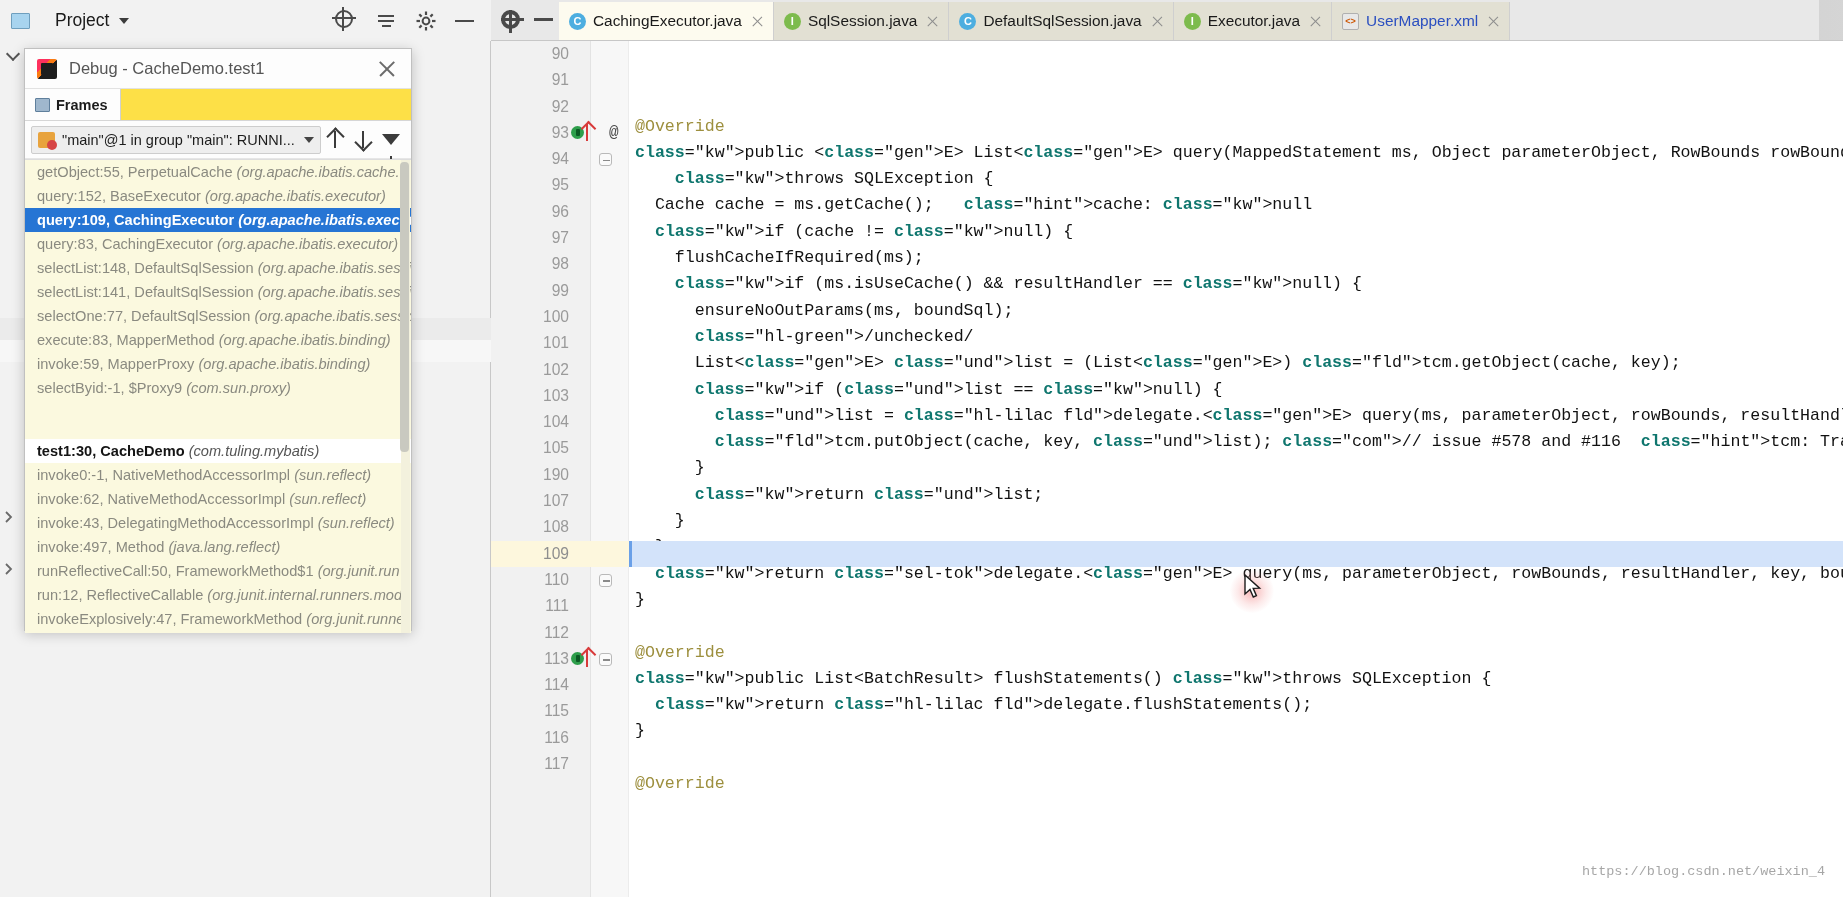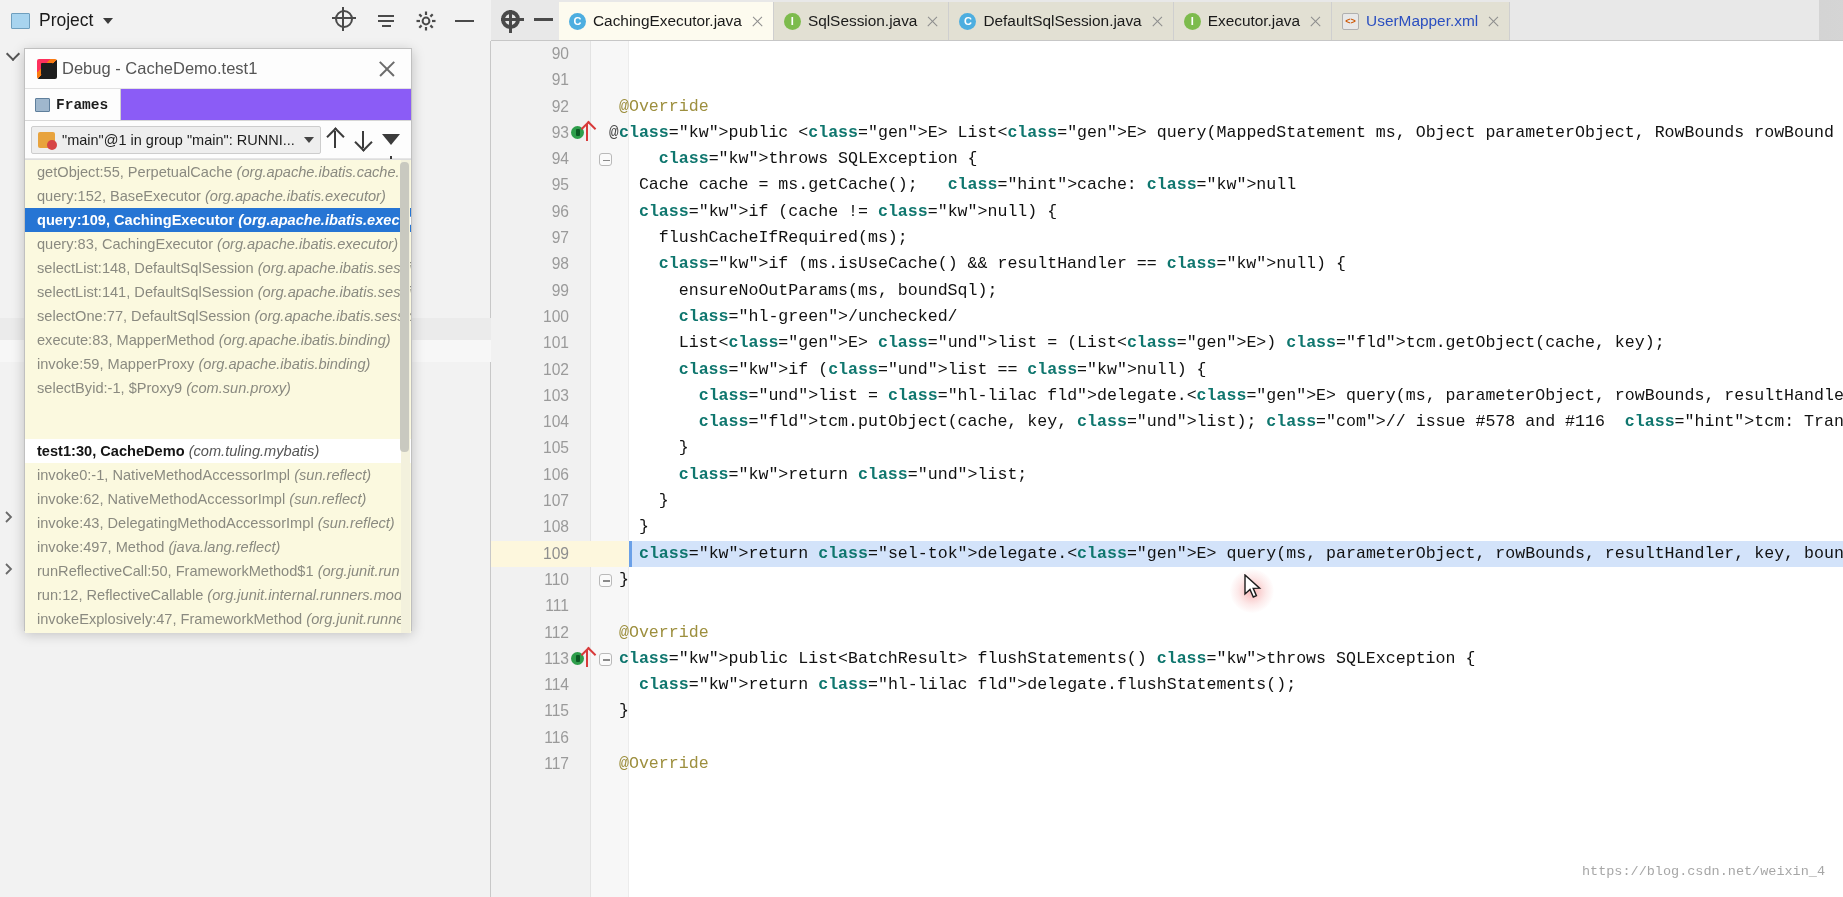--- a/index.html
+++ b/index.html
@@ -20,21 +20,21 @@
   .proj-header {
     position: absolute; left: 0; top: 0; width: 491px; height: 41px;
     background: #f2f2f2;
     display: flex; align-items: center;
   }
   .proj-icon {
     width: 19px; height: 16px; margin-left: 11px;
     background: #a8d4ef; border: 1.5px solid #6f9fbe; border-radius: 1px;
   }
   .proj-title {
-    margin-left: 9px; font-size: 17.5px; color: #1a1a1a;
+    margin-left: 25px; font-size: 17.5px; color: #1a1a1a;
     font-family: "Liberation Sans", sans-serif;
   }
   .proj-caret {
     margin-left: 10px; width: 0; height: 0;
     border-left: 5px solid transparent; border-right: 5px solid transparent;
     border-top: 6px solid #3c3c3c;
   }
   .hdr-icons { margin-left: auto; display: flex; align-items: center; gap: 18px; padding-right: 14px; }
   .ic { width: 22px; height: 22px; position: relative; }
   .ic-target { border: 2px solid #4a4a4a; border-radius: 50%; width: 18px; height: 18px; }
@@ -90,34 +90,34 @@
   .dbg-logo {
     width: 20px; height: 20px; margin-left: 12px; border-radius: 2px;
     background: linear-gradient(135deg,#fe315d 0%,#fe315d 34%,#f97a12 34%,#f97a12 52%,#1d1d1d 52%,#1d1d1d 100%);
     position: relative;
   }
   .dbg-logo::after {
     content:""; position:absolute; left:4px; top:4px; width:12px; height:12px;
     background:#1d1d1d; border-radius:1px;
   }
   .dbg-title-text {
-    margin-left: 5px; font-size: 16.5px; color: #555;
+    margin-left: 12px; font-size: 16.5px; color: #555;
   }
   .dbg-close {
     margin-left: auto; margin-right: 14px; width: 20px; height: 20px; position: relative;
   }
   .dbg-close::before, .dbg-close::after {
     content:""; position:absolute; left:0; top:9px; width:20px; height:1.6px; background:#6b6b6b;
   }
   .dbg-close::before { transform: rotate(45deg); }
   .dbg-close::after { transform: rotate(-45deg); }
 
   .dbg-tabs {
     height: 32px; display: flex; align-items: stretch;
-    background: #8b5cf6; border-bottom: 1px solid #d6d6d6; font-family: Liberation Mono, monospace;
+    background: #fde047; border-bottom: 1px solid #d6d6d6;
   }
   .dbg-tab {
     display: flex; align-items: center; padding: 0 12px 0 10px;
     background: #fdfdfd; border-right: 1px solid #d0d0d0;
     font-size: 14.5px; font-weight: bold; color: #1c1c1c;
   }
   .frames-ic {
     width: 15px; height: 14px; margin-right: 6px;
     background: #9fb7cd; border: 1px solid #5f7f9c; border-radius: 1px;
   }
@@ -258,21 +258,21 @@
   .cline {
     position: relative; height: 26.3px; line-height: 26.3px; white-space: pre;
     font-family: "Liberation Mono", "DejaVu Sans Mono", monospace;
     font-size: 16.6px; color: #111;
   }
   .cline .lnum {
     position: absolute; left: 0; width: 78px; text-align: right;
     color: #9a9a9a; font-size: 15.6px;
     font-family: "Liberation Sans", sans-serif;
   }
-  .cline .ctext { position: absolute; left: 128px; }
+  .cline .ctext { position: absolute; left: 144px; margin-top: 20px; }
   .cline.hl-exec { background: #fdf7dd; }
   .cline.hl-exec .lnum { color: #8e8e8e; }
   .exec-bar {
     position:absolute; left: 138px; top:0; height: 26.3px; width: 1214px;
     background: #d3e3fa;
   }
   .exec-bar::before {
     content:""; position:absolute; left:0; top:0; width:3px; height:100%; background:#6aa0e8;
   }
   .kw { color: #0f766e; font-weight: bold; }
@@ -507,21 +507,21 @@
           <div class="cline"><span class="lnum">96</span><span class="ctext">  <span <span="" class="kw">class</span>="kw"&gt;if (cache != <span <span="" class="kw">class</span>="kw"&gt;null) {</span></div>
           <div class="cline"><span class="lnum">97</span><span class="ctext">    flushCacheIfRequired(ms);</span></div>
           <div class="cline"><span class="lnum">98</span><span class="ctext">    <span <span="" class="kw">class</span>="kw"&gt;if (ms.isUseCache() &amp;&amp; resultHandler == <span <span="" class="kw">class</span>="kw"&gt;null) {</span></div>
           <div class="cline"><span class="lnum">99</span><span class="ctext">      ensureNoOutParams(ms, boundSql);</span></div>
           <div class="cline"><span class="lnum">100</span><span class="ctext">      <span <span="" class="kw">class</span>="hl-green"&gt;/unchecked/</span></div>
           <div class="cline"><span class="lnum">101</span><span class="ctext">      List&lt;<span <span="" class="kw">class</span>="gen"&gt;E&gt; <span <span="" class="kw">class</span>="und"&gt;list = (List&lt;<span <span="" class="kw">class</span>="gen"&gt;E&gt;) <span <span="" class="kw">class</span>="fld"&gt;tcm.getObject(cache, key);</span></div>
           <div class="cline"><span class="lnum">102</span><span class="ctext">      <span <span="" class="kw">class</span>="kw"&gt;if (<span <span="" class="kw">class</span>="und"&gt;list == <span <span="" class="kw">class</span>="kw"&gt;null) {</span></div>
           <div class="cline"><span class="lnum">103</span><span class="ctext">        <span <span="" class="kw">class</span>="und"&gt;list = <span <span="" class="kw">class</span>="hl-lilac fld"&gt;delegate.&lt;<span <span="" class="kw">class</span>="gen"&gt;E&gt; query(ms, parameterObject, rowBounds, resultHandler, key, b</span></div>
           <div class="cline"><span class="lnum">104</span><span class="ctext">        <span <span="" class="kw">class</span>="fld"&gt;tcm.putObject(cache, key, <span <span="" class="kw">class</span>="und"&gt;list); <span <span="" class="kw">class</span>="com"&gt;// issue #578 and #116  <span <span="" class="kw">class</span>="hint"&gt;tcm: TransactionalCach</span></div>
           <div class="cline"><span class="lnum">105</span><span class="ctext">      }</span></div>
-          <div class="cline"><span class="lnum">106</span><span class="ctext">      <span <span="" class="kw">class</span>="kw"&gt;return <span <span="" class="kw">class</span>="und"&gt;list;</span></div>
+          <div class="cline"><span class="lnum">190</span><span class="ctext">      <span <span="" class="kw">class</span>="kw"&gt;return <span <span="" class="kw">class</span>="und"&gt;list;</span></div>
           <div class="cline"><span class="lnum">107</span><span class="ctext">    }</span></div>
           <div class="cline"><span class="lnum">108</span><span class="ctext">  }</span></div>
           <div class="cline hl-exec"><div class="exec-bar"></div><span class="lnum">109</span><span class="ctext">  <span <span="" class="kw">class</span>="kw"&gt;return <span <span="" class="kw">class</span>="sel-tok"&gt;delegate.&lt;<span <span="" class="kw">class</span>="gen"&gt;E&gt; query(ms, parameterObject, rowBounds, resultHandler, key, boundSq</span></div>
           <div class="cline"><span class="lnum">110</span><div class="foldmark"></div><span class="ctext">}</span></div>
           <div class="cline"><span class="lnum">111</span><span class="ctext"></span></div>
           <div class="cline"><span class="lnum">112</span><span class="ctext"><span class="ann">@Override</span></span></div>
           <div class="cline"><span class="lnum">113</span><div class="bp"></div><div class="uparrow"></div><div class="foldmark"></div><span class="ctext"><span <span="" class="kw">class</span>="kw"&gt;public List&lt;BatchResult&gt; flushStatements() <span <span="" class="kw">class</span>="kw"&gt;throws SQLException {</span></div>
           <div class="cline"><span class="lnum">114</span><span class="ctext">  <span <span="" class="kw">class</span>="kw"&gt;return <span <span="" class="kw">class</span>="hl-lilac fld"&gt;delegate.flushStatements();</span></div>
           <div class="cline"><span class="lnum">115</span><span class="ctext">}</span></div>
           <div class="cline"><span class="lnum">116</span><span class="ctext"></span></div>

